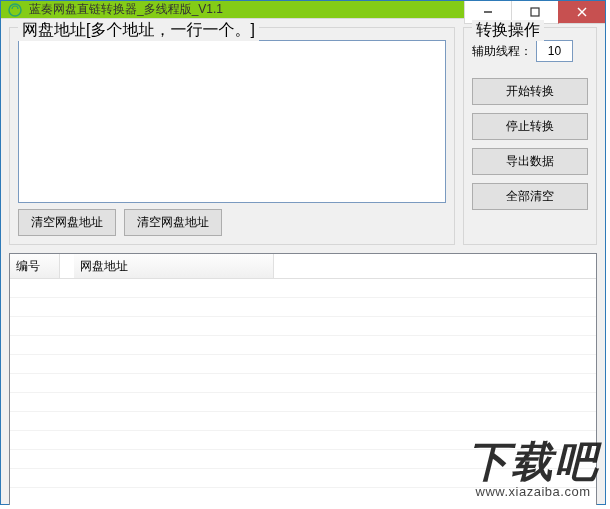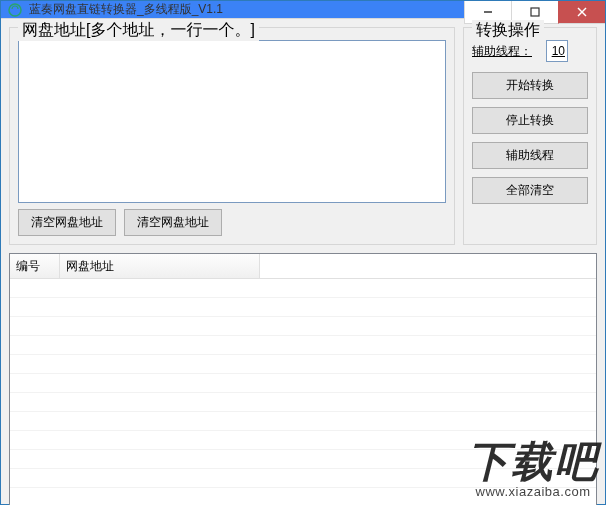--- a/index.html
+++ b/index.html
@@ -14,21 +14,21 @@
     height: 505px;
     border: 1px solid #2e7ab8;
     background: #f0f0f0;
     position: relative;
     box-sizing: border-box;
     display: flex;
     flex-direction: column;
   }
   .titlebar {
     height: 30px;
-    background: #3b82f6;
+    background: #84cc16;
     border-bottom: 1px solid #d8d8d8;
     display: flex;
     align-items: center;
     padding-left: 6px;
     position: relative;
   }
   .titlebar .app-icon {
     width: 16px; height: 16px;
     margin-right: 6px;
     display: flex; align-items:center; justify-content:center;
@@ -124,29 +124,28 @@
     font-size: 12px;
     font-family: inherit;
     cursor: default;
     min-height: 24px;
     box-sizing: border-box;
     text-align: center;
   }
   .ops .thread-row {
     display: flex;
     align-items: center;
-    gap: 14px;
-    margin-bottom: 2px;
-    text-decoration: underline;
+    gap: 4px;
+    margin-bottom: 8px;
   }
   .ops .thread-row input {
-    width: 22px;
+    width: 37px;
     height: 22px;
     border: 1px solid #7a9ac0;
-    text-align: right;
+    text-align: center;
     font-family: inherit;
     font-size: 12px;
     box-sizing: border-box;
   }
   .ops .btn {
     width: 100%;
   }
 
   .list {
     flex: 1;
@@ -155,20 +154,21 @@
     display: flex;
     flex-direction: column;
     overflow: hidden;
   }
   .list-header {
     display: flex;
     background: #fff;
     border-bottom: 1px solid #e0e0e0;
     height: 24px;
     align-items: stretch;
+    gap: 14px;
   }
   .list-header .col {
     border-right: 1px solid #e0e0e0;
     padding: 4px 6px;
     font-size: 12px;
     box-sizing: border-box;
     background: linear-gradient(#fdfdfd,#f0f0f0);
   }
   .col-num { width: 50px; }
   .col-pan { width: 200px; }
@@ -258,21 +258,21 @@
       </div>
 
       <div class="group ops">
         <span class="legend">转换操作</span>
         <div class="thread-row">
           <span>辅助线程：</span>
           <input type="text" value="10" style="">
         </div>
         <button class="btn">开始转换</button>
         <button class="btn">停止转换</button>
-        <button class="btn">辅助线程</button>
+        <button class="btn">导出数据</button>
         <button class="btn">全部清空</button>
       </div>
 
     </div>
 
     <div class="list">
       <div class="list-header">
         <div class="col col-num">编号</div>
         <div class="col col-pan">网盘地址</div>
       </div>

